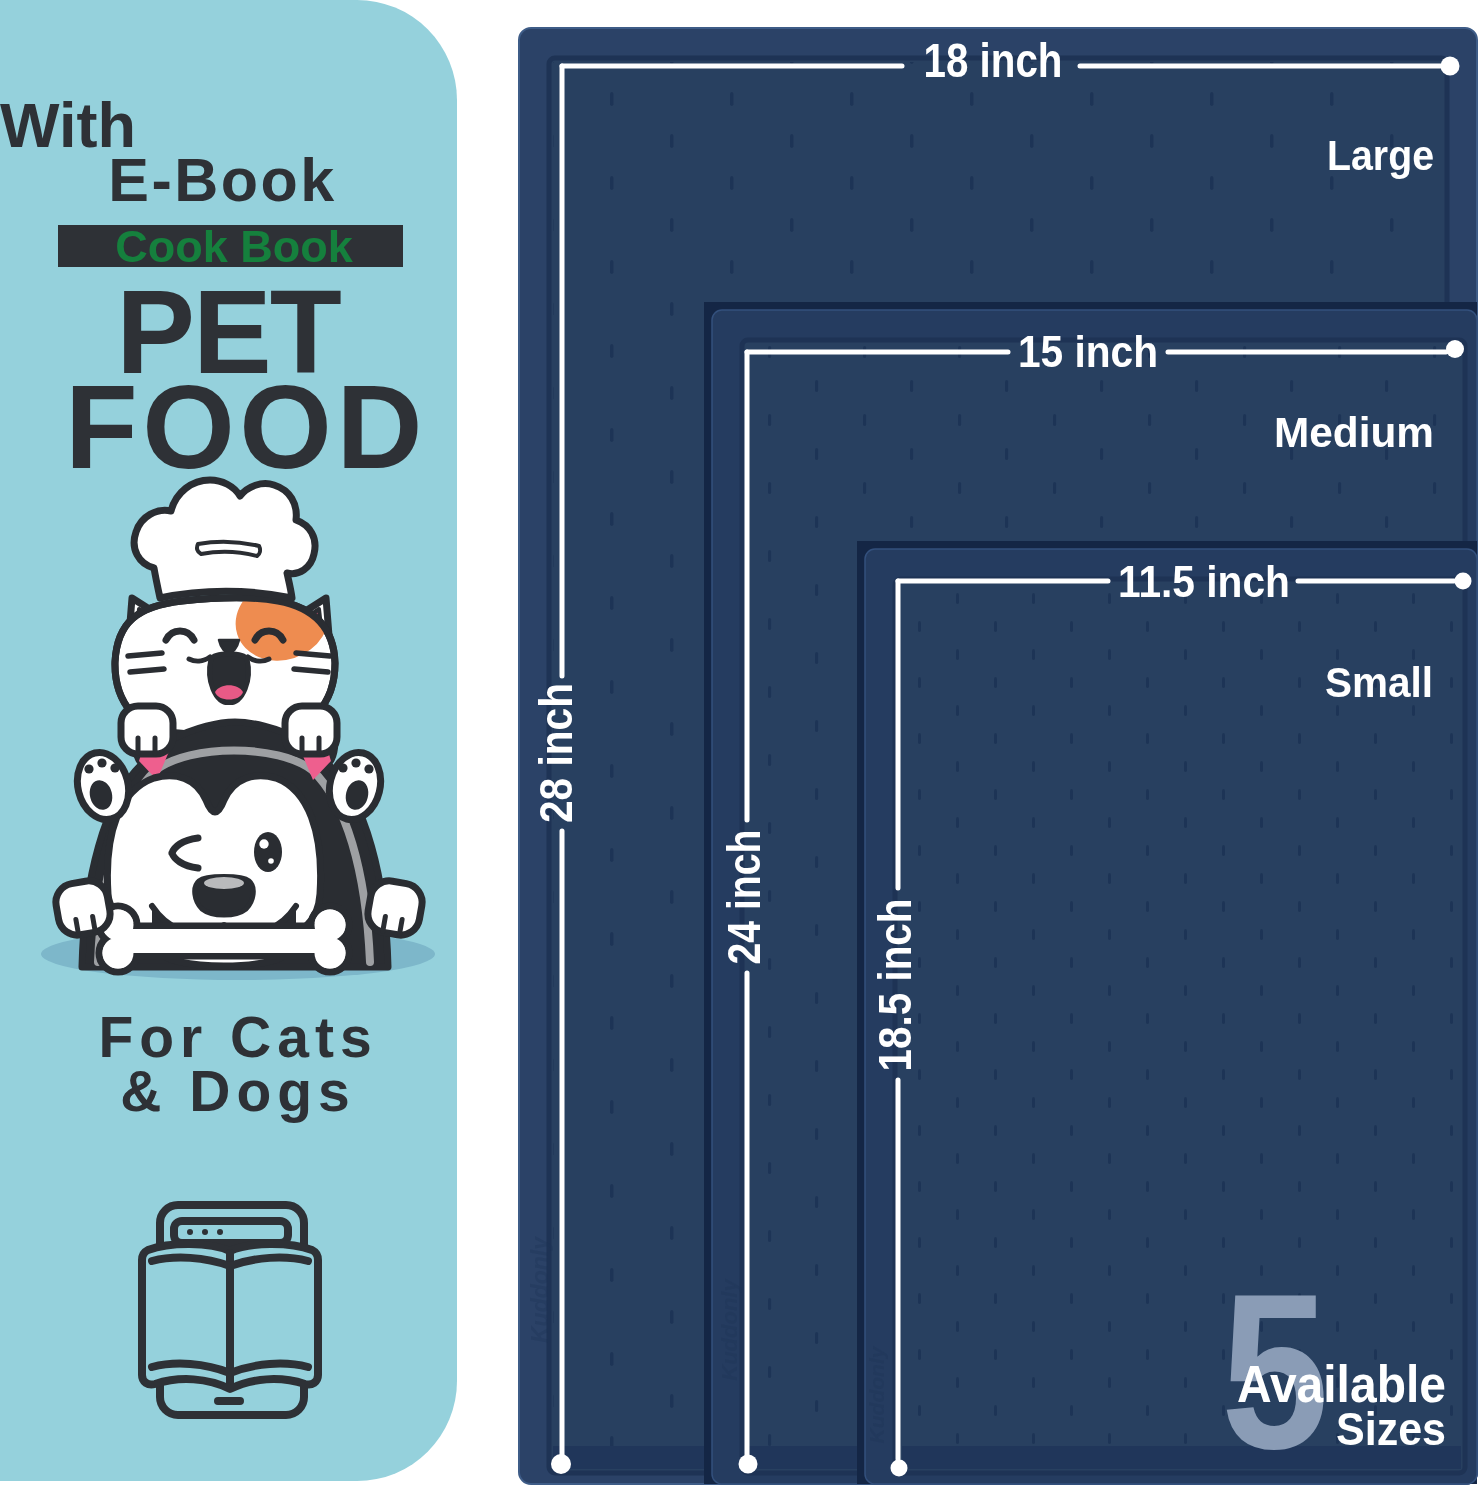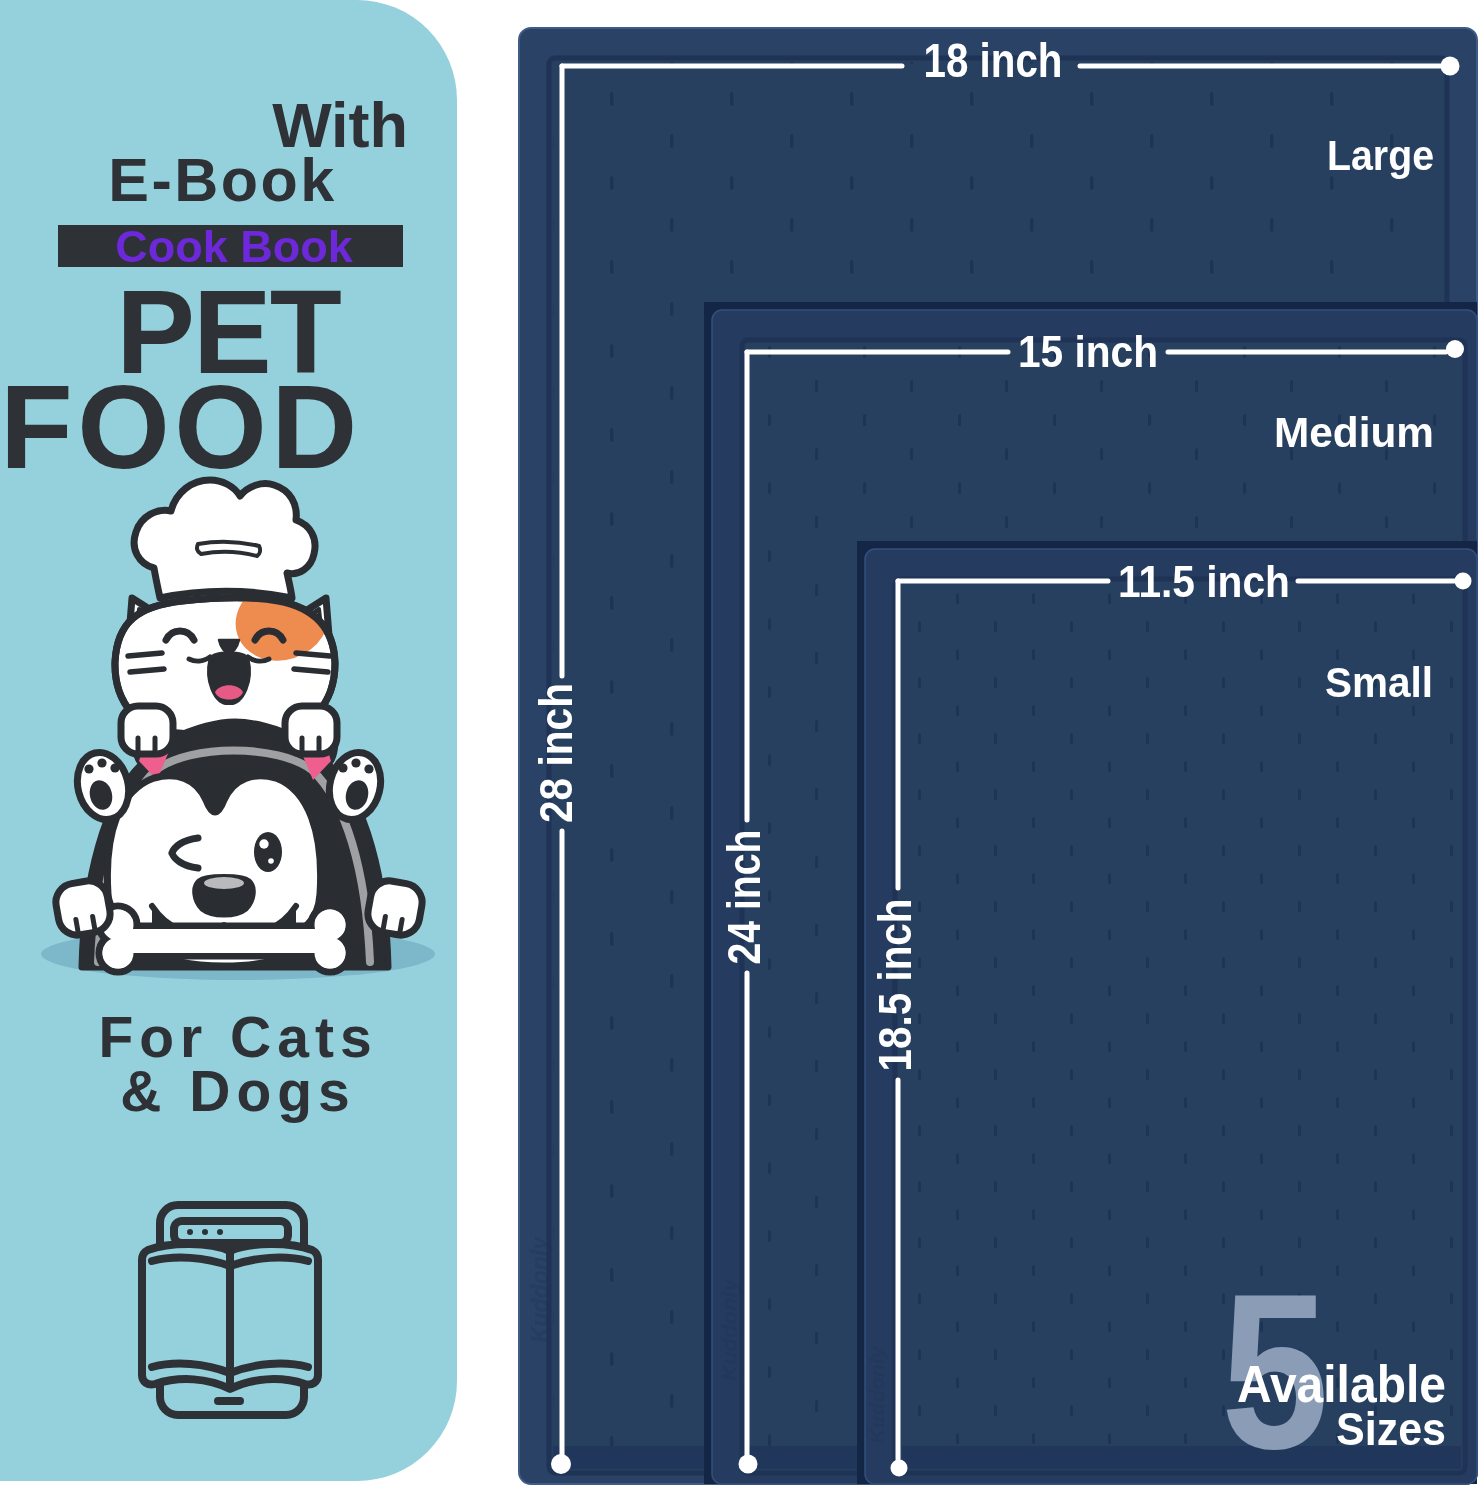--- a/index.html
+++ b/index.html
@@ -1,24 +1,24 @@
 <!DOCTYPE html>
 <html><head>
 <meta charset="utf-8">
 <style>
   html,body{margin:0;padding:0;background:#fff;}
   #page{position:relative;width:1484px;height:1500px;overflow:hidden;background:#fff;font-family:"Liberation Sans",sans-serif;}
   #panel{position:absolute;left:0;top:0;width:457px;height:1481px;background:#95d1dc;border-radius:0 100px 100px 0;}
   .t{position:absolute;color:#2e3136;font-weight:bold;white-space:nowrap;line-height:1;}
-  #with{left:0;top:94px;width:408px;text-align:right;font-size:63px;}
+  #with{left:0;top:94px;width:408px;text-align:left;font-size:63px;}
   #ebook{left:-6px;top:150px;width:457px;text-align:center;font-size:61px;letter-spacing:2.5px;}
   #bar{position:absolute;left:58px;top:225px;width:345px;height:42px;background:#2e3136;}
-  #cook{left:58px;top:224px;width:352px;text-align:center;font-size:45px;color:#6d28d9;}
+  #cook{left:58px;top:224px;width:352px;text-align:center;font-size:45px;color:#15803d;}
   #pet{left:-4px;top:273px;width:464px;text-align:center;font-size:118px;letter-spacing:-2px;}
-  #food{left:0px;top:367px;width:462px;text-align:left;font-size:119px;letter-spacing:4.5px;}
+  #food{left:15px;top:367px;width:462px;text-align:center;font-size:119px;letter-spacing:4.5px;}
   #forcats{left:7px;top:1010px;width:462px;text-align:center;font-size:57px;line-height:54px;letter-spacing:6px;}
 </style>
 </head>
 <body>
 <div id="page">
   <div id="panel"></div>
   <div class="t" id="with">With</div>
   <div class="t" id="ebook">E-Book</div>
   <div id="bar"></div>
   <div class="t" id="cook">Cook Book</div>

